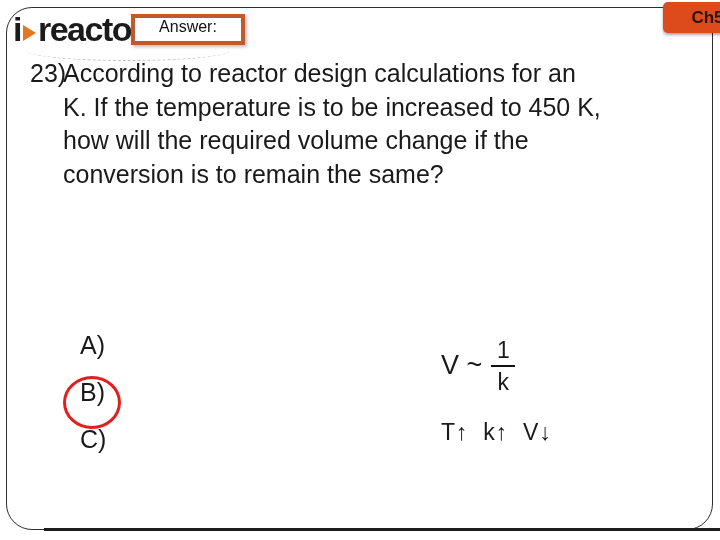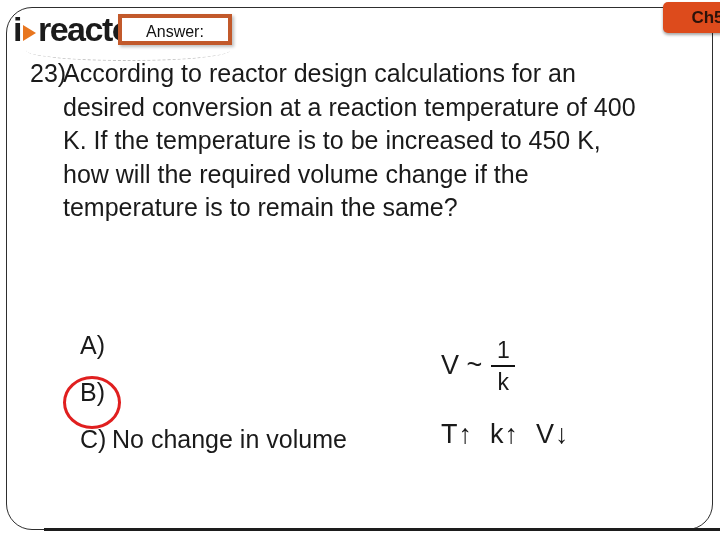--- a/index.html
+++ b/index.html
@@ -33,24 +33,24 @@
     border-left:13px solid var(--accent_orange);
     border-top:8px solid transparent;
     border-bottom:8px solid transparent;
   }
   .swoosh{
     position:absolute;left:26px;top:40px;width:204px;height:20px;
     border-bottom:1.5px dashed #a9a9a9;border-radius:50%;opacity:.7;
   }
   
   .answer-box{
-    position:absolute;left:118px;top:14px;width:106px;height:23px;
+    position:absolute;left:131px;top:14px;width:106px;height:23px;
     border:4px solid var(--answer_box_border);
     background:#fff;
-    display:flex;align-items:flex-end;justify-content:center;
+    display:flex;align-items:flex-start;justify-content:center;
     box-shadow:2px 2px 3px rgba(0,0,0,.25);
   }
   .answer-box span{font-size:16px;color:#111;}
   
   .chapter-badge{
     position:absolute;left:663px;top:2px;width:57px;height:31px;
     background:var(--chapter_badge_bg);
     border-radius:5px;
     display:flex;align-items:center;justify-content:center;
     font-size:17px;font-weight:bold;color:var(--chapter_badge_text);
@@ -80,21 +80,21 @@
   
   .prop{
     position:absolute;left:441px;top:337px;
     display:flex;align-items:center;gap:9px;font-size:27px;
   }
   .fraction{display:flex;flex-direction:column;align-items:center;}
   .fraction .num,.fraction .den{font-size:23px;line-height:26px;}
   .fraction .bar{width:24px;height:2.6px;background:#111;margin:1.5px 0;}
   .conclusion{
     position:absolute;left:441px;top:419px;
-    font-size:27px;white-space:pre;letter-spacing:1px;
+    font-size:23px;white-space:pre;letter-spacing:1px;
   }
 </style>
 </head>
 <body>
 
 <div class="frame"></div>
 <div class="bottom-rule"></div>
 <div class="swoosh"></div>
 
 <div class="logo">
@@ -106,40 +106,38 @@
 <div class="answer-box">
   <span>Answer:</span>
 </div>
 
 <div class="chapter-badge">Ch5</div>
 
 <div class="question">
   <div class="q-number">23)</div>
   <div class="q-lines">
     <div>According to reactor design calculations for an</div>
-    <div>desired conversion at a reaction temperature of 400</div>
     <div>K. If the temperature is to be increased to 450 K,</div>
     <div>how will the required volume change if the</div>
-    <div>temperature is to remain the same?</div>
+    <div>conversion is to remain the same?</div>
   </div>
 </div>
 
 <div class="options">
   <div class="option-row">
     <span class="option-letter">A)</span>
   </div>
   <div class="option-row">
     <span class="pos">
       <span class="answer-circle"></span>
       <span class="option-letter">B)</span>
     </span>
   </div>
   <div class="option-row">
     <span class="option-letter">C)</span>
-    <span class="option-text">No change in volume</span>
   </div>
 </div>
 
 <div class="prop">
   <span>V ~</span>
   <span class="fraction">
     <span class="num">1</span>
     <span class="bar"></span>
     <span class="den">k</span>
   </span>

